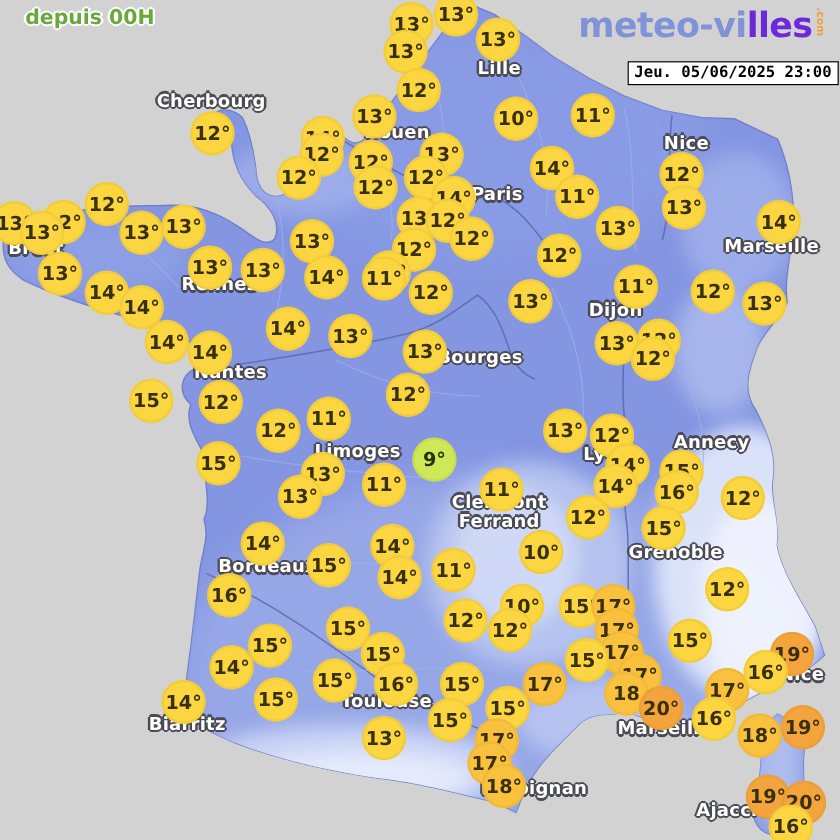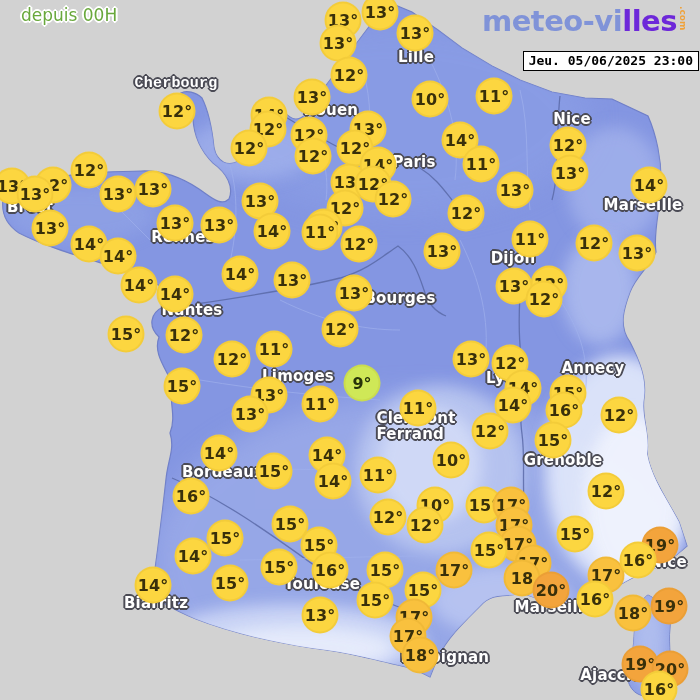--- a/index.html
+++ b/index.html
@@ -4,21 +4,21 @@
 <style>
   html,body{margin:0;padding:0;}
   #stage{
     position:relative;width:700px;height:700px;overflow:hidden;
     background:#d2d2d2;font-family:"DejaVu Sans",sans-serif;
   }
   #map-svg{position:absolute;left:0;top:0;z-index:1;}
   
   .city{
     position:absolute;z-index:2;transform:translate(-50%,-50%);
-    color:#fff;font-weight:bold;font-size:15px;white-space:nowrap;
+    color:#fff;font-weight:bold;font-size:15px;white-space:nowrap;text-align:center;
     line-height:16px;letter-spacing:0.2px;
     text-shadow:-2px 0 0 #4b4b55,2px 0 0 #4b4b55,0 -2px 0 #4b4b55,0 2px 0 #4b4b55,
                 -1px -1px 0 #4b4b55,1px 1px 0 #4b4b55,1px -1px 0 #4b4b55,-1px 1px 0 #4b4b55;
   }
   
   .marker{
     position:absolute;z-index:3;transform:translate(-50%,-50%);
     width:37px;height:37px;border-radius:50%;
     display:flex;align-items:center;justify-content:center;
     font-weight:bold;font-size:16px;color:#39300a;
@@ -30,21 +30,21 @@
   .marker.green {background:#cfe857;color:#27330a;}
   
   #title-block{position:absolute;left:7px;top:4px;z-index:5;color:#69a83c;}
   #title-main{
     font-size:23px;font-weight:bold;
     text-shadow:-2px 0 0 #fff,2px 0 0 #fff,0 -2px 0 #fff,0 2px 0 #fff,
                 -1px -1px 0 #fff,1px 1px 0 #fff,1px -1px 0 #fff,-1px 1px 0 #fff;
   }
   #title-unit{font-size:18px;}
   #title-sub{
-    margin-left:14px;margin-top:1px;font-size:17px;font-weight:normal;
+    margin-left:14px;margin-top:1px;font-size:17px;font-weight:bold;
     text-shadow:-2px 0 0 #fff,2px 0 0 #fff,0 -2px 0 #fff,0 2px 0 #fff,
                 -1px -1px 0 #fff,1px 1px 0 #fff,1px -1px 0 #fff,-1px 1px 0 #fff;
   }
   
   #logo{position:absolute;top:4px;right:12px;z-index:5;font-weight:bold;font-size:29px;
         letter-spacing:-0.5px;cursor:pointer;white-space:nowrap;}
   #logo .blue{color:#8093d8;}
   #logo .orange{color:#6d28d9;}
   #logo .dotcom{
     display:inline-block;vertical-align:top;writing-mode:vertical-rl;
@@ -133,21 +133,21 @@
       <path d="M560,300 C580,330 590,360 585,395"></path>
       <path d="M240,560 C300,560 360,556 420,556"></path>
       <path d="M180,480 C230,470 280,468 330,470"></path>
       <path d="M90,180 C110,200 130,220 150,240"></path>
       <path d="M360,60 C370,90 372,120 368,150"></path>
     </g>
   </svg>
 
   <div id="cities">
       <div class="city" style="left: 176px; top: 84px;">
-        <span style="display: block; font-family: Liberation Mono, monospace;">Cherbourg</span>
+        <span style="display: block;">Cherbourg</span>
       </div>
       <div class="city" style="left: 416px; top: 57px;">
         <span style="display: block;">Lille</span>
       </div>
       <div class="city" style="left: 331px; top: 110px;">
         <span style="display: block;">Rouen</span>
       </div>
       <div class="city" style="left: 414px; top: 162px;">
         <span style="display: block;">Paris</span>
       </div>

